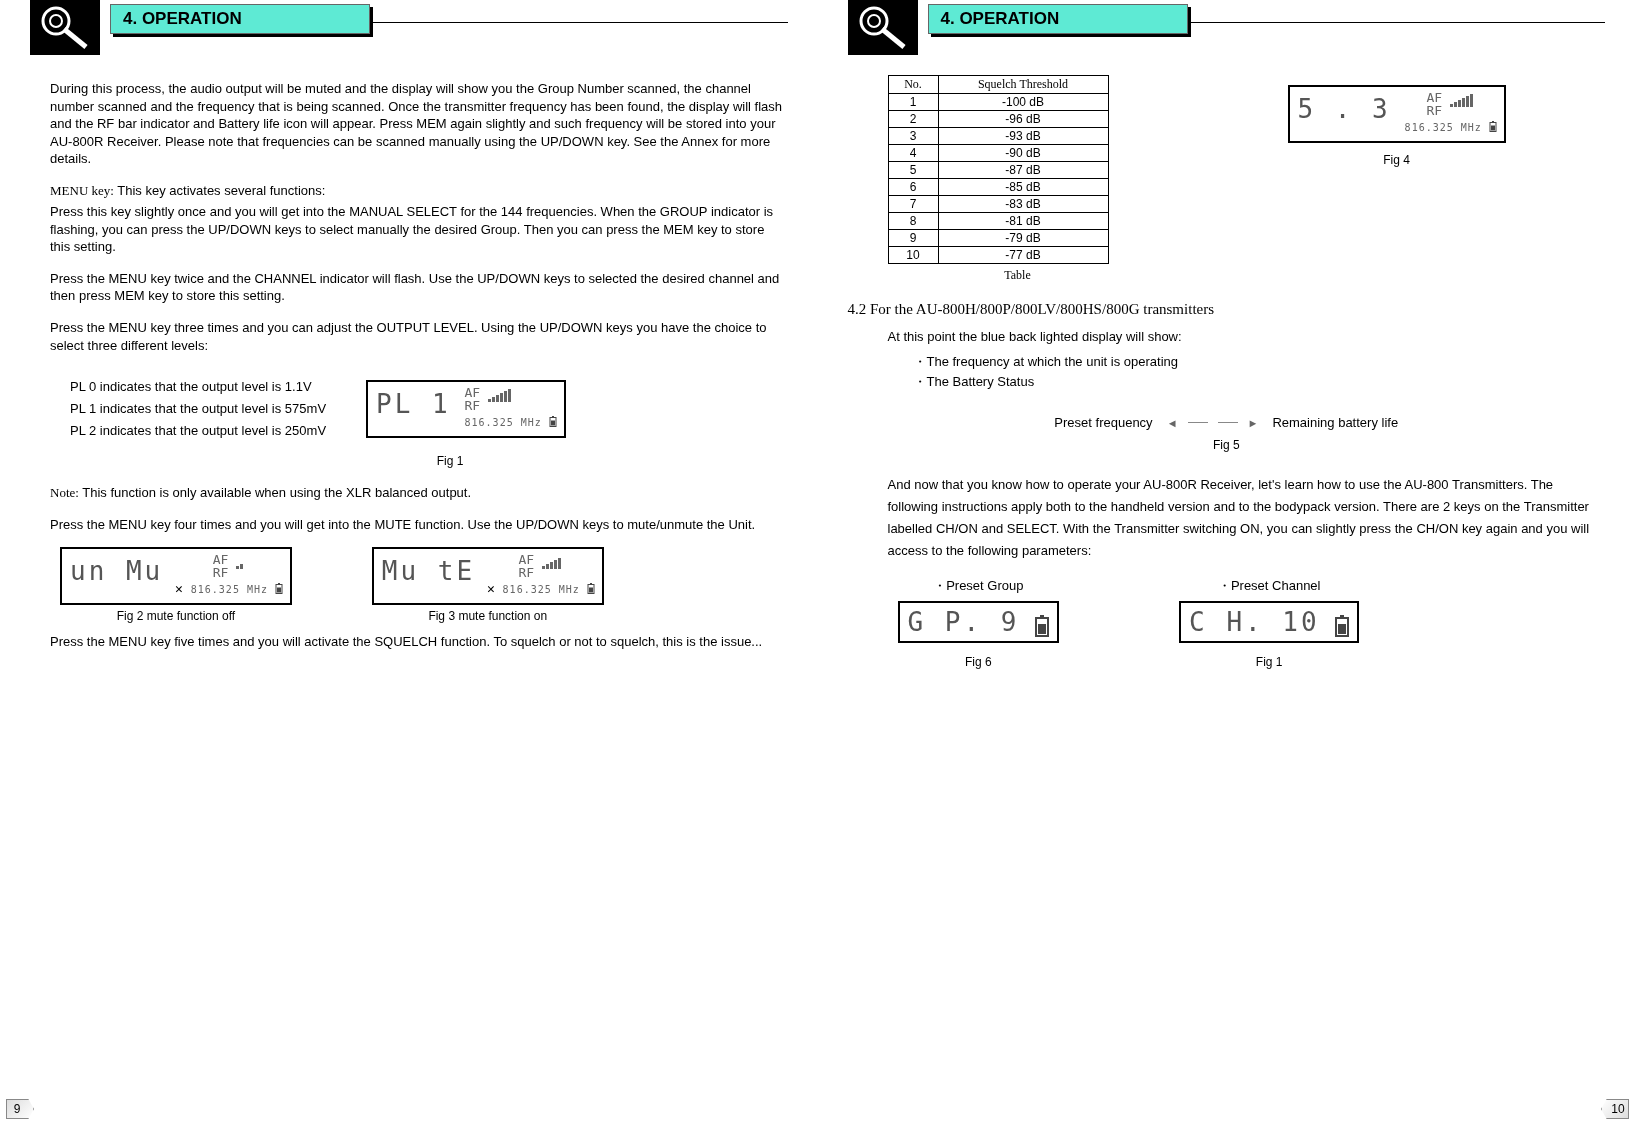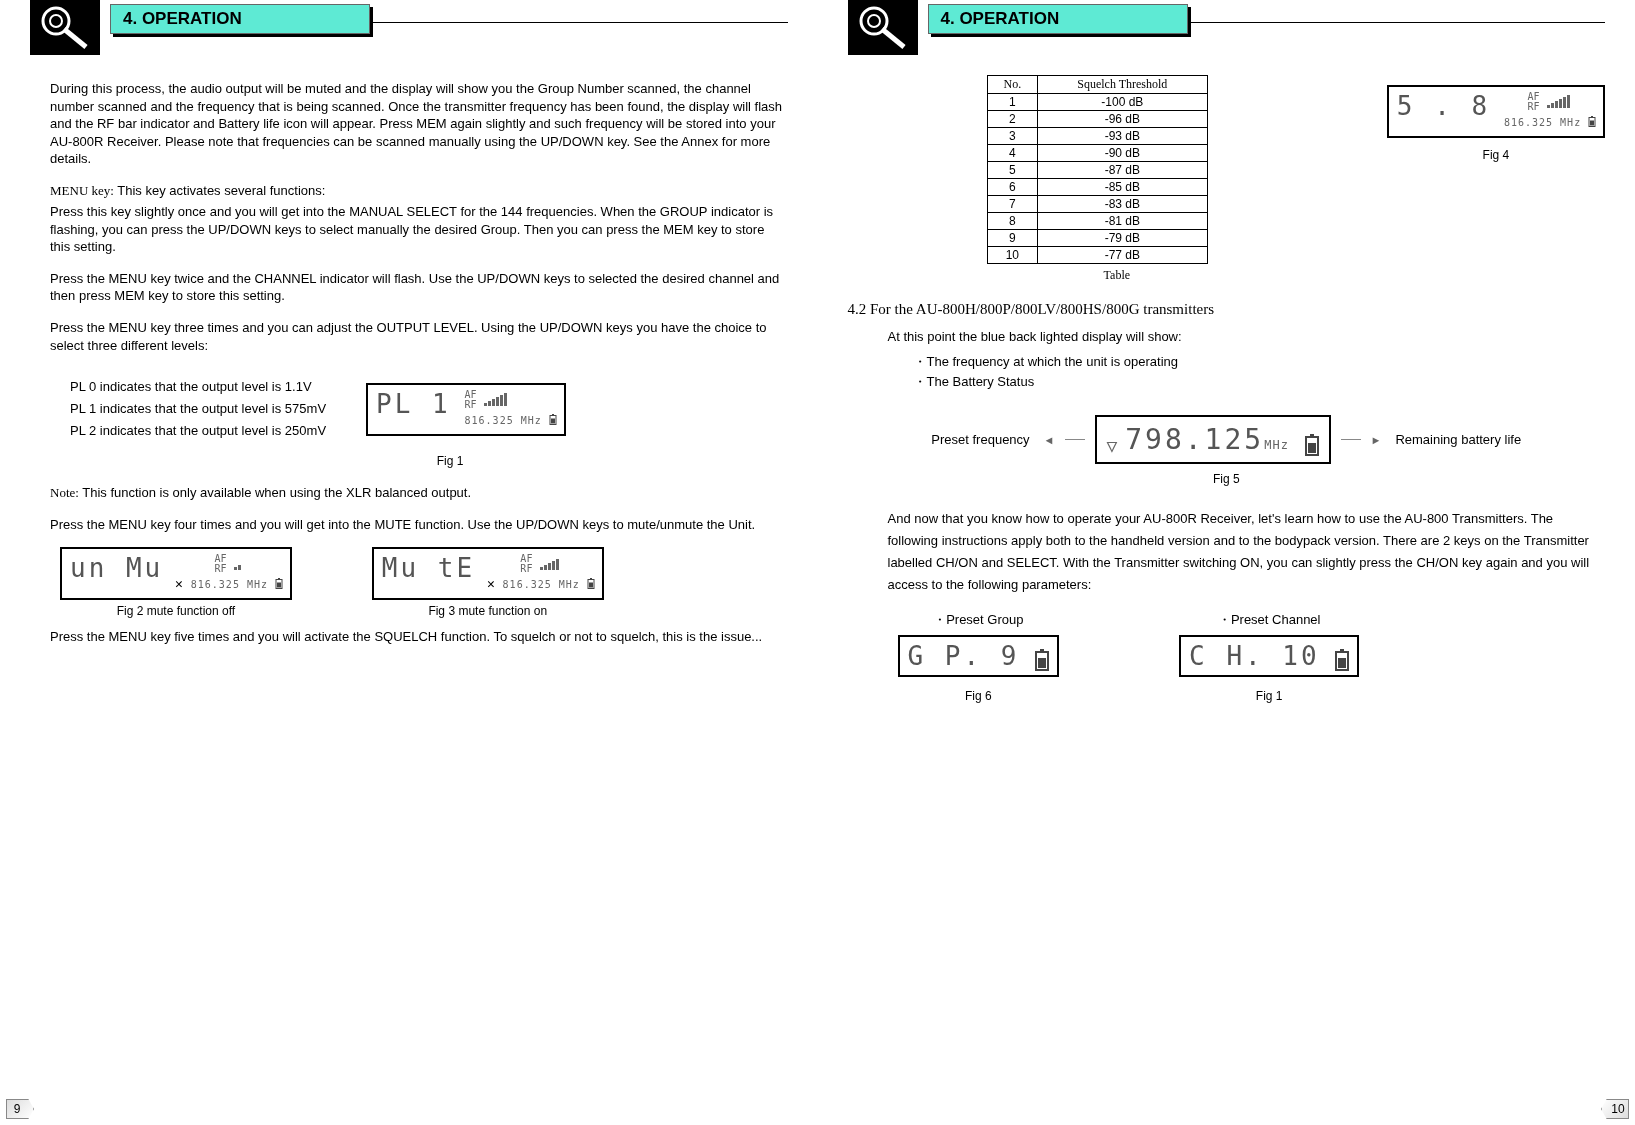--- a/index.html
+++ b/index.html
@@ -59,21 +59,21 @@
     font-family: monospace;
     white-space: nowrap;
   }
   .lcd-big {
     font-family: monospace;
     font-size: 26px;
     letter-spacing: 3px;
     color: #555;
     font-weight: 300;
   }
-  .lcd-small { font-size: 10px; color: #666; display: inline-block; vertical-align: top; line-height: 1; }
+  .lcd-small { font-size: 13px; color: #666; display: inline-block; vertical-align: top; line-height: 1; }
   .lcd-freq { font-size: 10px; color: #666; letter-spacing: 1px; }
   .fig-caption { text-align: center; font-size: 12px; margin-top: 4px; }
   .fig-row { display: flex; gap: 80px; margin: 14px 0 10px 10px; }
   .fig-col { text-align: center; }
   .page-num-left {
     position: absolute; bottom: 6px; left: 6px;
     width: 28px; height: 20px;
     border: 1px solid #888;
     background: linear-gradient(135deg,#ddd,#fff);
     font-size: 12px;
@@ -99,21 +99,21 @@
   table.squelch th, table.squelch td {
     border: 1px solid #000;
     font-size: 12px;
     text-align: center;
     padding: 1px 0;
   }
   table.squelch th { font-family: "Times New Roman", serif; font-weight: normal; }
   table.squelch th:first-child, table.squelch td:first-child { width: 50px; }
   table.squelch th:last-child, table.squelch td:last-child { width: 170px; }
   .table-caption { text-align: center; width: 260px; margin-left: 40px; font-family: "Times New Roman", serif; font-size: 12px; margin-top: 4px; }
-  .right-top { display: flex; align-items: flex-start; justify-content: flex-end; }
+  .right-top { display: flex; align-items: flex-start; }
   .fig4-wrap { margin-left: 140px; margin-top: 30px; text-align: center; }
   h3.subsec { font-family: "Times New Roman", serif; font-weight: normal; font-size: 15px; margin: 18px 0 10px 0; }
   .indent { margin-left: 40px; }
   .bullet-row { margin-left: 40px; line-height: 1.6; }
   .bullet-row::before { content: "・"; margin-left: -14px; }
   .fig5-wrap { text-align: center; margin: 22px 0; }
   .fig5-flex { display: inline-flex; align-items: center; gap: 10px; }
   .tri-left::after { content: "◄"; margin-left: 4px; color: #666; font-size: 11px; }
   .tri-right::before { content: "►"; margin-right: 4px; color: #666; font-size: 11px; }
   .hline { border-top: 1px solid #888; width: 20px; display: inline-block; vertical-align: middle; }
@@ -276,21 +276,21 @@
             <tr>
               <td>10</td>
               <td>-77 dB</td>
             </tr>
           </tbody>
       </table>
       <div class="table-caption">Table</div>
     </div>
     <div class="fig4-wrap">
       <div class="lcd">
-        <span class="lcd-big">5 . 8</span>
+        <span class="lcd-big">5 . 3</span>
         <span style="display:inline-block; vertical-align:middle; margin-left:6px;">
           <span class="lcd-small"><span>AF</span><br><span>RF</span></span>
           <span class="bars"><span class="b1"></span><span class="b2"></span><span class="b3"></span><span class="b4"></span><span class="b5"></span><span class="b6"></span></span>
           <br><span class="lcd-freq">816.325 MHz</span> <span class="battery-icon" style="transform:scale(0.5); margin:0 -4px;"></span>
         </span>
       </div>
       <div class="fig-caption" style="margin-top:10px">Fig 4</div>
     </div>
   </div>
 
@@ -299,25 +299,20 @@
     <p style="margin-bottom:6px">At this point the blue back lighted display will show:</p>
     <div class="bullet-row">The frequency at which the unit is operating</div>
     <div class="bullet-row">The Battery Status</div>
   </div>
 
   <div class="fig5-wrap">
     <div class="fig5-flex">
       <span>Preset frequency</span>
       <span class="tri-left"></span>
         <span class="hline"></span>
-      <div class="lcd" style="padding:6px 10px">
-        <span class="antenna-icon">▽</span>
-        <span class="lcd-big" style="font-size:28px">798.125</span><span class="lcd-freq" style="font-size:12px">MHz</span>
-        &nbsp;<span class="battery-icon"></span>
-      </div>
       <span class="hline"></span>
         <span class="tri-right"></span>
       <span>Remaining battery life</span>
     </div>
     <div class="fig-caption" style="margin-top:8px">Fig 5</div>
   </div>
 
   <p class="indent" style="line-height:1.7">And now that you know how to operate your AU-800R Receiver, let's learn how to use the AU-800 Transmitters. The following instructions apply both to the handheld version and to the bodypack version. There are 2 keys on the Transmitter labelled CH/ON and SELECT. With the Transmitter switching ON, you can slightly press the CH/ON key again and you will access to the following parameters:</p>
 
   <div class="fig67-row">

